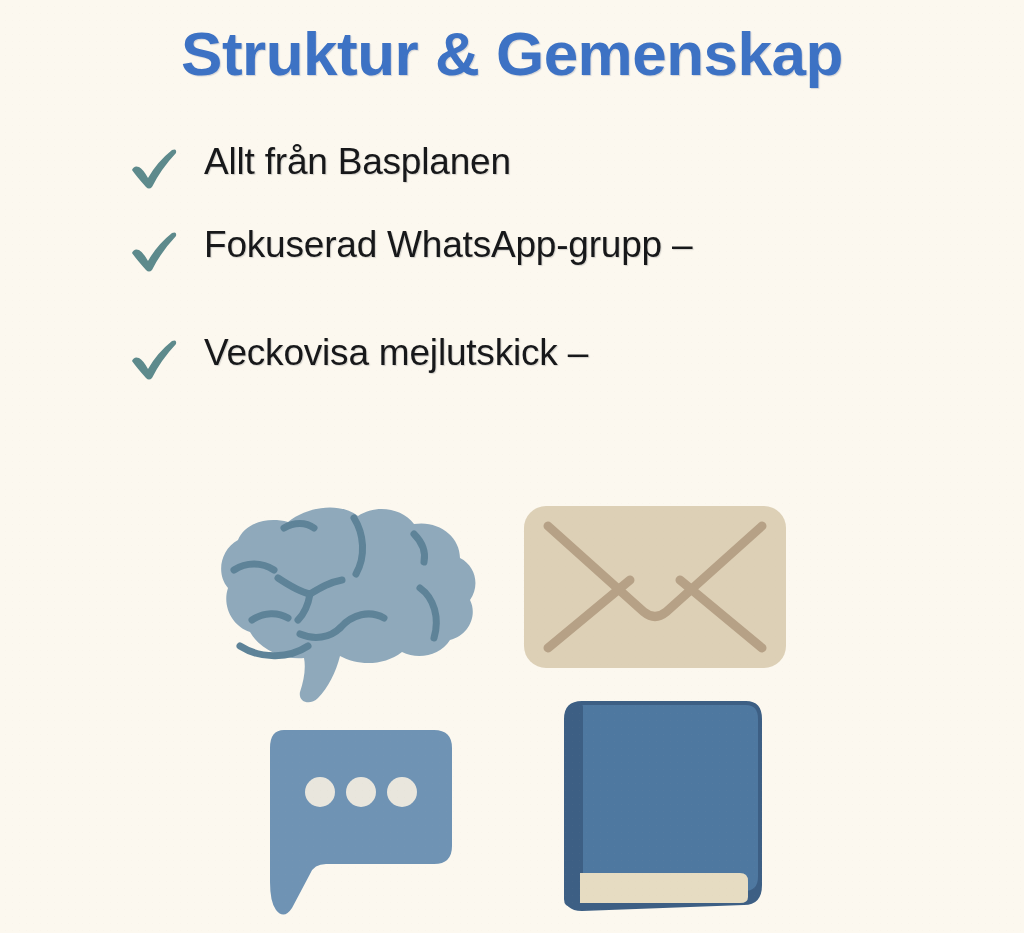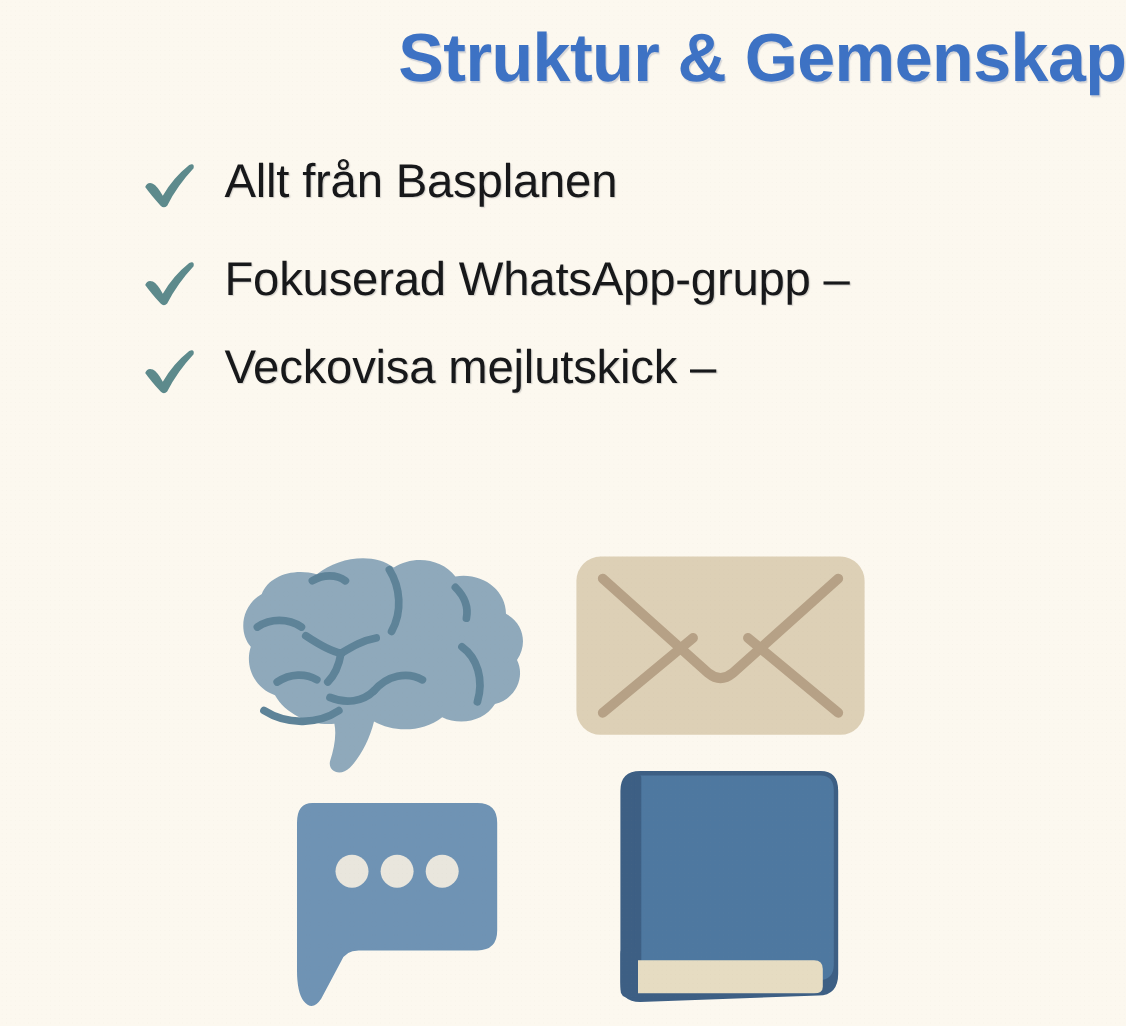--- a/index.html
+++ b/index.html
@@ -31,21 +31,21 @@
     position: absolute;
     inset: 0;
   }
 
   
   #title {
     position: absolute;
     left: 0;
     top: 18px;
     width: 1024px;
-    text-align: right;
+    text-align: center;
     font-size: 62px;
     font-weight: bold;
     letter-spacing: -0.5px;
     color: #3d72c4;
     white-space: nowrap;
     text-shadow: 1px 1px 1px rgba(120,130,160,0.30);
   }
 
   
   #bullets {
@@ -60,21 +60,21 @@
     margin-bottom: 20px;
   }
   .check {
     position: absolute;
     left: 0;
     top: 4px;
     width: 52px;
     height: 44px;
   }
   .b-main {
-    font-size: 43px;
+    font-size: 37px;
     line-height: 1.10;
     color: #17181a;
     font-weight: 400;
     letter-spacing: -0.2px;
     white-space: nowrap;
     text-shadow: 1px 1px 1px rgba(140,140,140,0.35);
   }
   .b-sub {
     font-size: 33px;
     line-height: 1.22;
@@ -82,21 +82,21 @@
     font-weight: 400;
     letter-spacing: -0.2px;
     white-space: nowrap;
     margin-top: 2px;
     text-shadow: 1px 1px 1px rgba(140,140,140,0.30);
   }
   .b-sub:empty { display: none; }
 
   
   #bullets .bullet:nth-child(1) { margin-bottom: 42px; }
-  #bullets .bullet:nth-child(2) { margin-bottom: 32px; }
+  #bullets .bullet:nth-child(2) { margin-bottom: 68px; }
 
   
   #illustrations {
     position: absolute;
     left: 180px;
     top: 490px;
     width: 640px;
     height: 440px;
   }
   .ill {

